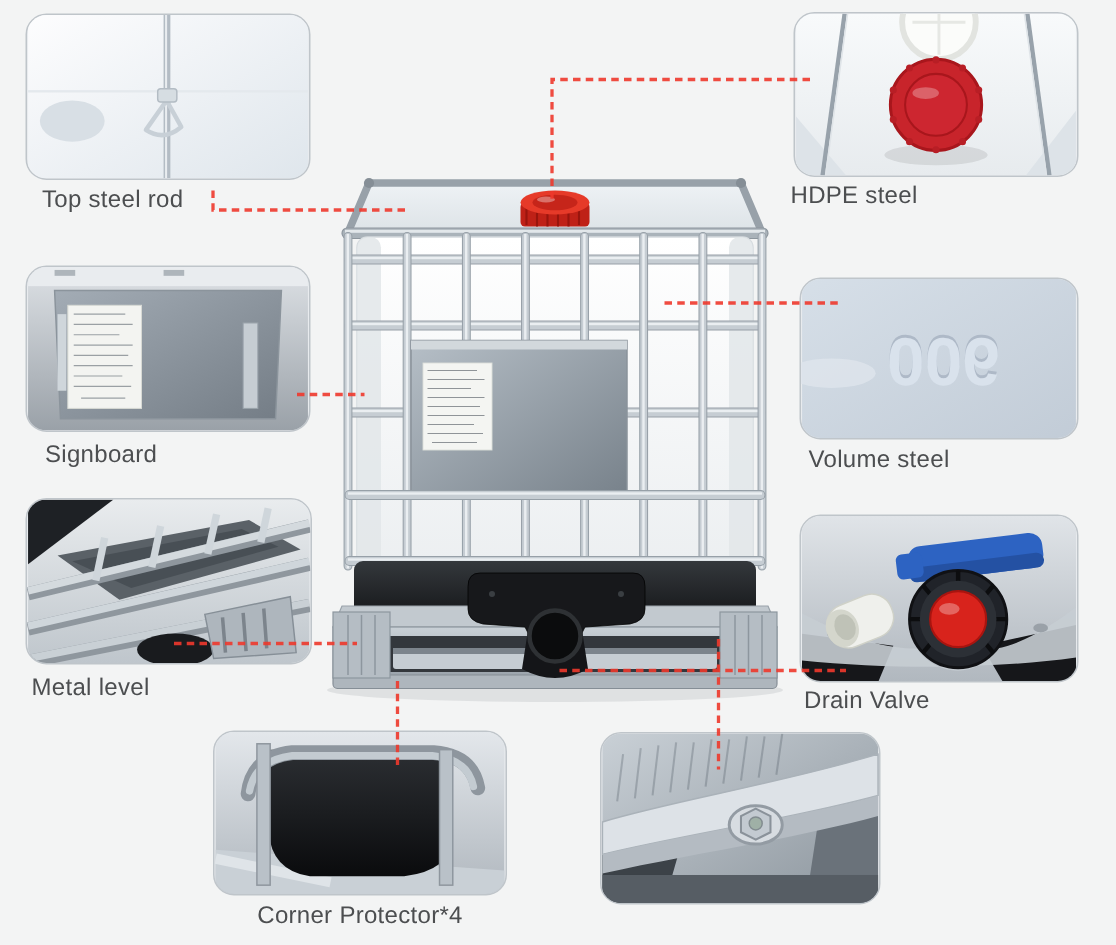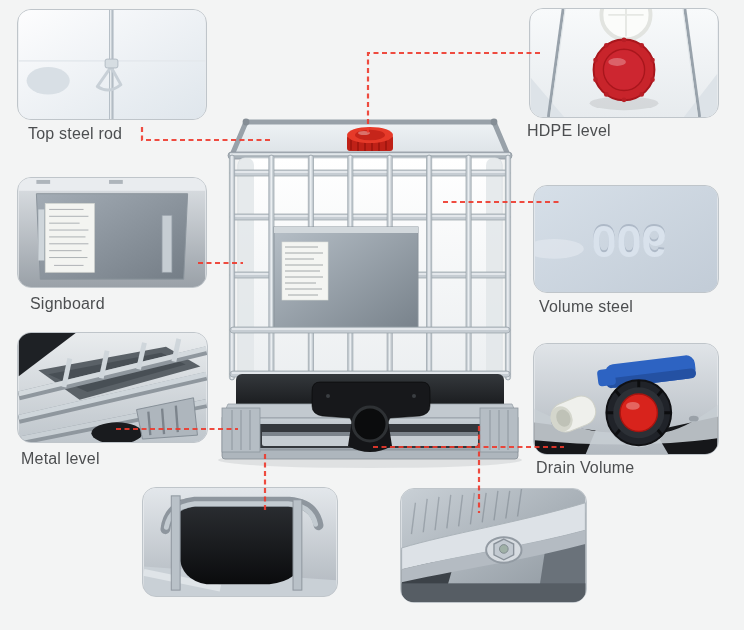--- a/index.html
+++ b/index.html
@@ -238,21 +238,21 @@
           <circle cx="77" cy="87" r="2.4"></circle>
             <circle cx="66" cy="72" r="2.4"></circle>
             <circle cx="66" cy="52" r="2.4"></circle>
             <circle cx="77" cy="37" r="2.4"></circle>
         </g>
         <circle cx="95" cy="62" r="21" fill="#cd2630" stroke="#a8161c" stroke-width="1.4"></circle>
         <ellipse cx="88" cy="54" rx="9" ry="4" fill="rgba(255,255,255,.28)"></ellipse>
       </g>
     </svg>
   </div>
-  <div class="feature-label" style="left:527px;top:121px">HDPE level</div>
+  <div class="feature-label" style="left:527px;top:121px">HDPE steel</div>
 
   <div class="card zcard" style="left:17px;top:177px;width:190px;height:111px">
     <svg viewBox="0 0 190 111">
       <defs>
           <linearGradient id="c2bg" x1="0" y1="0" x2="0" y2="1">
         <stop offset="0" stop-color="#dde1e5"></stop>
             <stop offset="1" stop-color="#9aa1a8"></stop>
       </linearGradient>
       <linearGradient id="c2pl" x1="0" y1="0" x2="1" y2="1">
         <stop offset="0" stop-color="#a3acb5"></stop>
@@ -372,21 +372,21 @@
           <line x1="82" y1="93" x2="87" y2="87"></line>
             <line x1="73" y1="70" x2="81" y2="70"></line>
             <line x1="82" y1="47" x2="87" y2="53"></line>
         </g>
         <circle cx="106" cy="70" r="26" fill="#2c3036"></circle>
         <circle cx="106" cy="70" r="19" fill="#d8231c" stroke="#a8140f" stroke-width="1.5"></circle>
         <ellipse cx="100" cy="63" rx="7" ry="4" fill="rgba(255,255,255,.3)"></ellipse>
       </g>
     </svg>
   </div>
-  <div class="feature-label" style="left:536px;top:458px">Drain Volume</div>
+  <div class="feature-label" style="left:536px;top:458px">Drain Valve</div>
 
   <div class="card zcard" style="left:142px;top:487px;width:196px;height:110px">
     <svg viewBox="0 0 196 110">
       <defs>
         <linearGradient id="c6bg" x1="0" y1="0" x2="0" y2="1">
           <stop offset="0" stop-color="#e3e7eb"></stop>
             <stop offset="1" stop-color="#b0b7be"></stop>
         </linearGradient>
         <linearGradient id="c6bk" x1="0" y1="0" x2="0" y2="1">
           <stop offset="0" stop-color="#2c2f33"></stop>
@@ -398,20 +398,21 @@
       <line x1="0" y1="86" x2="78" y2="102" stroke="#dfe4e8" stroke-width="7"></line>
       <g>
         <path d="M36,12 H160 V72 Q160,94 128,98 H64 Q38,94 36,68 Z" fill="url(#c6bk)"></path>
         <path d="M22,42 Q25,17 52,14 H148 Q174,16 178,38" fill="none" stroke="#8e969e" stroke-width="10" stroke-linecap="round"></path>
         <path d="M23,40 Q27,19 52,16 H147 Q171,18 175,37" fill="none" stroke="#c3cbd1" stroke-width="5" stroke-linecap="round"></path>
         <rect x="28" y="8" width="9" height="96" fill="#b9c1c8" stroke="#8e969e" stroke-width="1"></rect>
         <rect x="152" y="12" width="9" height="92" fill="#b9c1c8" stroke="#8e969e" stroke-width="1"></rect>
       </g>
     </svg>
   </div>
+  <div class="feature-label" style="left:142px;top:601px;width:196px;text-align:center">Corner Protector*4</div>
 
   <div class="card zcard" style="left:400px;top:488px;width:187px;height:115px">
     <svg viewBox="0 0 187 115">
       <defs>
           <linearGradient id="c8bg" x1="0" y1="0" x2="1" y2="1">
         <stop offset="0" stop-color="#c9d0d6"></stop>
             <stop offset="1" stop-color="#8c959d"></stop>
       </linearGradient>
         </defs>
       <rect width="187" height="115" fill="url(#c8bg)"></rect>

